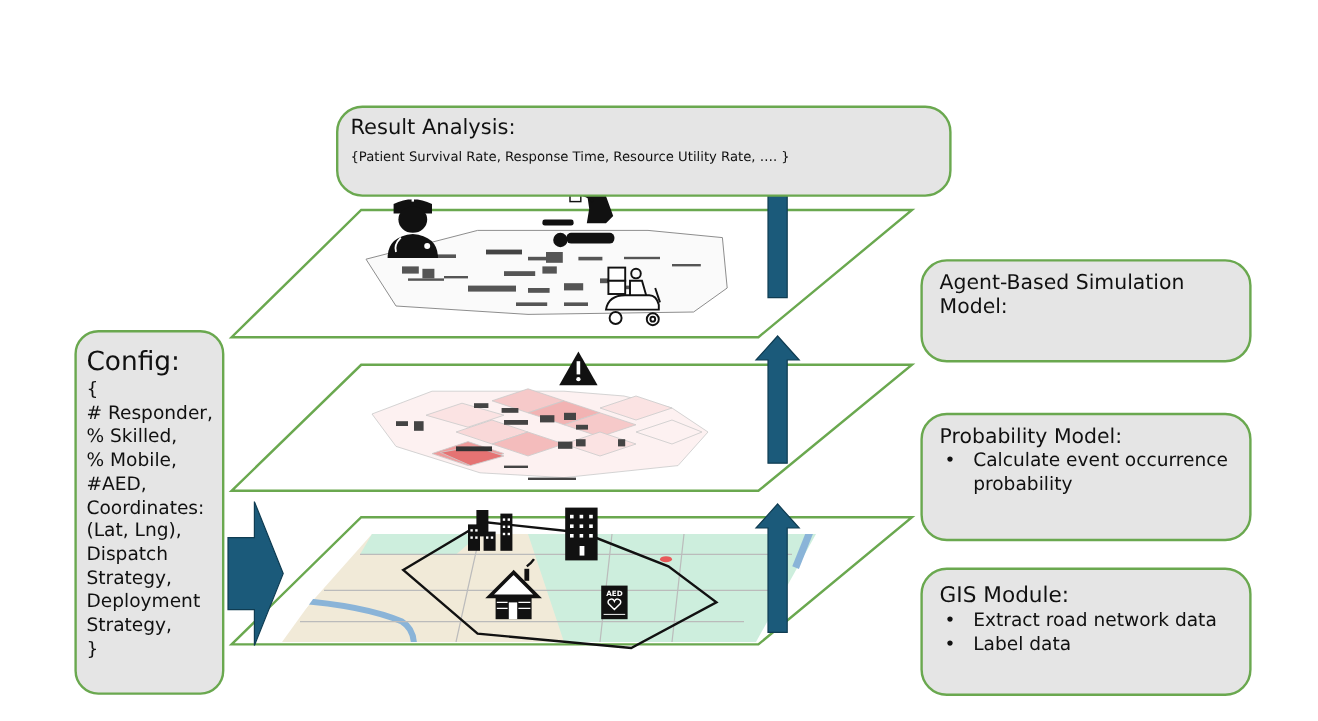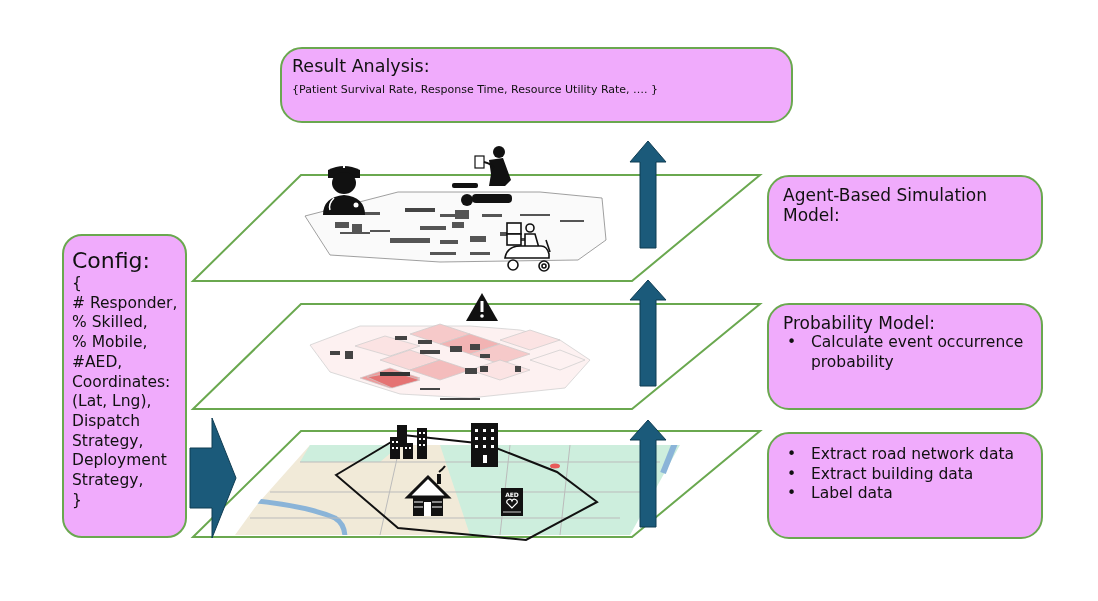--- a/index.html
+++ b/index.html
@@ -1,19 +1,19 @@
 <!DOCTYPE html>
 <html><head>
 <meta charset="utf-8">
 <style>
   html, body { margin:0; padding:0; background:#ffffff; }
   body { width:1098px; height:601px; position:relative; overflow:hidden;
          font-family:"DejaVu Sans", "Liberation Sans", sans-serif; color:#111; }
   #stage { position:absolute; left:0; top:0; width:1098px; height:601px; }
-  .box { position:absolute; border:2px solid #6aa84f; border-radius:22px; background:#f0abfc; box-sizing:border-box; }
+  .box { position:absolute; border:2px solid #6aa84f; border-radius:22px; background:#e5e5e5; box-sizing:border-box;margin-top:41px; }
   .box-title { font-size:17px; line-height:20px; }
   .box-line { font-size:16px; line-height:20px; }
   .bullets { list-style:none; margin:0; padding:0; }
   .bullets li { position:relative; padding-left:28px; font-size:15.5px; line-height:19.5px; }
   .bullets li::before { content:"•"; position:absolute; left:4px; top:0; }
   #result-box { left:280px; top:47px; width:513px; height:76px; padding:7px 0 0 10px; }
   #result-box .box-title { font-size:17.5px; }
   #result-box .box-line { font-size:11px; margin-top:4px; }
   #config-box { left:62px; top:234px; width:125px; height:304px; padding:14px 0 0 8px; border-radius:20px; }
   #config-box .box-title { font-size:22px; line-height:22px; margin-bottom:2px; }
@@ -252,21 +252,21 @@
 
   <div class="box" id="prob-box">
     <div class="box-title">Probability Model:</div>
     <ul class="bullets">
       <li>Calculate event occurrence</li>
       <li style="list-style:none" class="nob">probability</li>
     </ul>
   </div>
 
   <div class="box" id="gis-box">
+    <div class="box-title">GIS Module:</div>
     <ul class="bullets">
       <li>Extract road network data</li>
-      <li>Extract building data</li>
       <li>Label data</li>
     </ul>
   </div>
 </div>
 
 <style>.bullets li.nob::before { content:""; }</style>
 
 </body></html>

